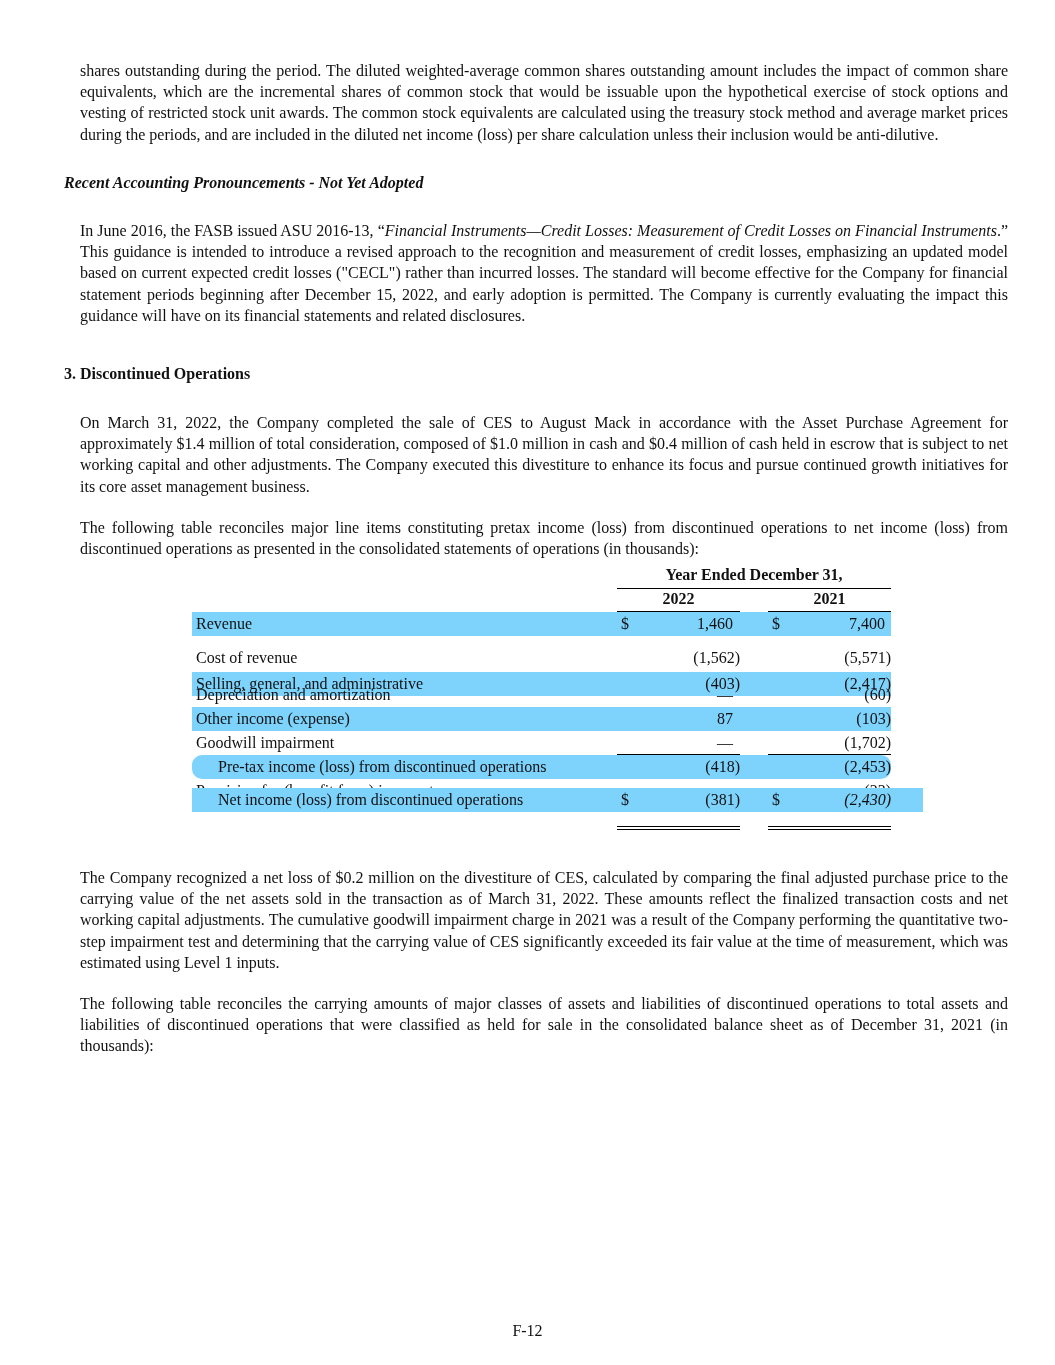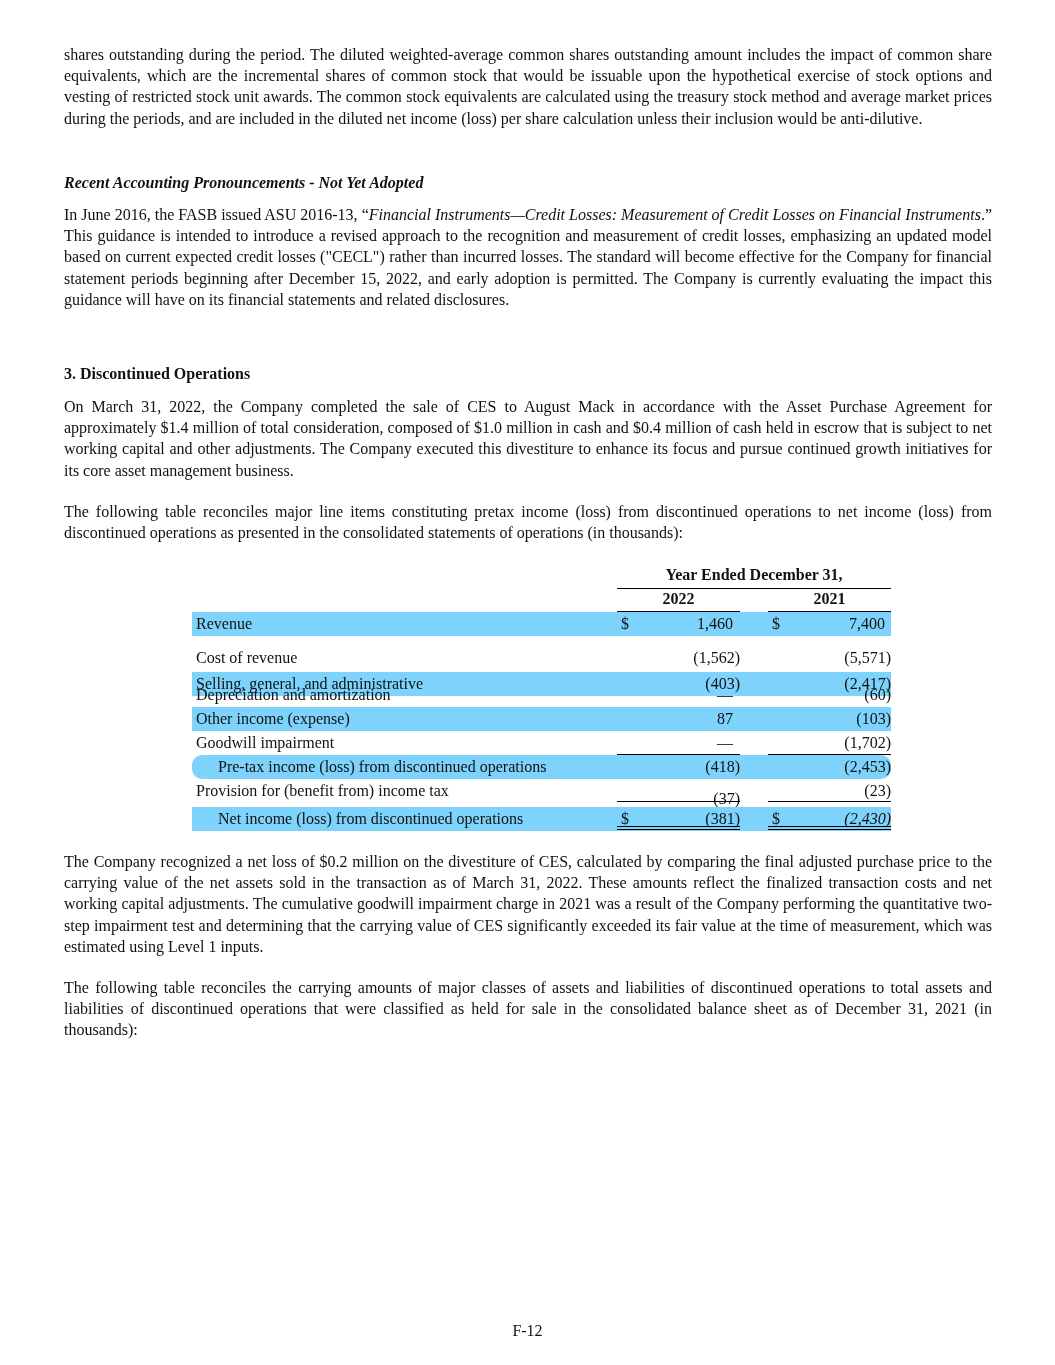--- a/index.html
+++ b/index.html
@@ -3,21 +3,21 @@
   <meta charset="utf-8">
   <style>
     html, body { margin: 0; padding: 0; background: #ffffff; }
     body {
       width: 1055px; height: 1365px; position: relative; overflow: hidden;
       font-family: "Liberation Serif", "DejaVu Serif", serif;
       color: #111; font-size: 16px;
     }
     .page { position: absolute; left: 64px; top: 44px; width: 928px; }
     p.para {
-      margin: 0; text-align: justify; line-height: 21.2px; font-size: 16px;
+      margin: 16px; text-align: justify; line-height: 21.2px; font-size: 16px;
     }
     .h-italic { font-weight: bold; font-style: italic; margin: 0; line-height: 21px; }
     .h-bold { font-weight: bold; margin: 0; line-height: 21px; }
     i { font-style: italic; }
 
     .tbl {
       position: absolute; left: 192px; top: 566px; width: 699px;
       font-size: 16px;
     }
     .hdr1 { position: absolute; left: 425px; width: 274px; top: 0; height: 22px;
@@ -114,21 +114,21 @@
   </div>
 
   <div class="row" style="top:212.6px;">
     <span class="label">Provision for (benefit from) income tax</span>
     <span class="val" style="left:448px; width:100px;margin-top:8px;">(37)</span>
     <span class="val" style="left:600px; width:99px;">(23)</span>
   </div>
   <div class="rule-top" style="top:235px; left:425px; width:123px;"></div>
   <div class="rule-top" style="top:235px; left:576px; width:123px;"></div>
 
-  <div class="row shade" style="top:241px;">
+  <div class="row shade" style="top:222px;padding-left:32px;">
     <span class="label indent">Net income (loss) from discontinued operations</span>
     <span class="cur" style="left:429px;">$</span>
     <span class="val" style="left:448px; width:100px;">(381)</span>
     <span class="cur" style="left:580px;">$</span>
     <span class="val" style="left:600px; width:99px;font-style:italic;">(2,430)</span>
   </div>
   <div class="dbl" style="top:259.5px; left:425px; width:123px;"></div>
   <div class="dbl" style="top:259.5px; left:576px; width:123px;"></div>
 </div>
 

